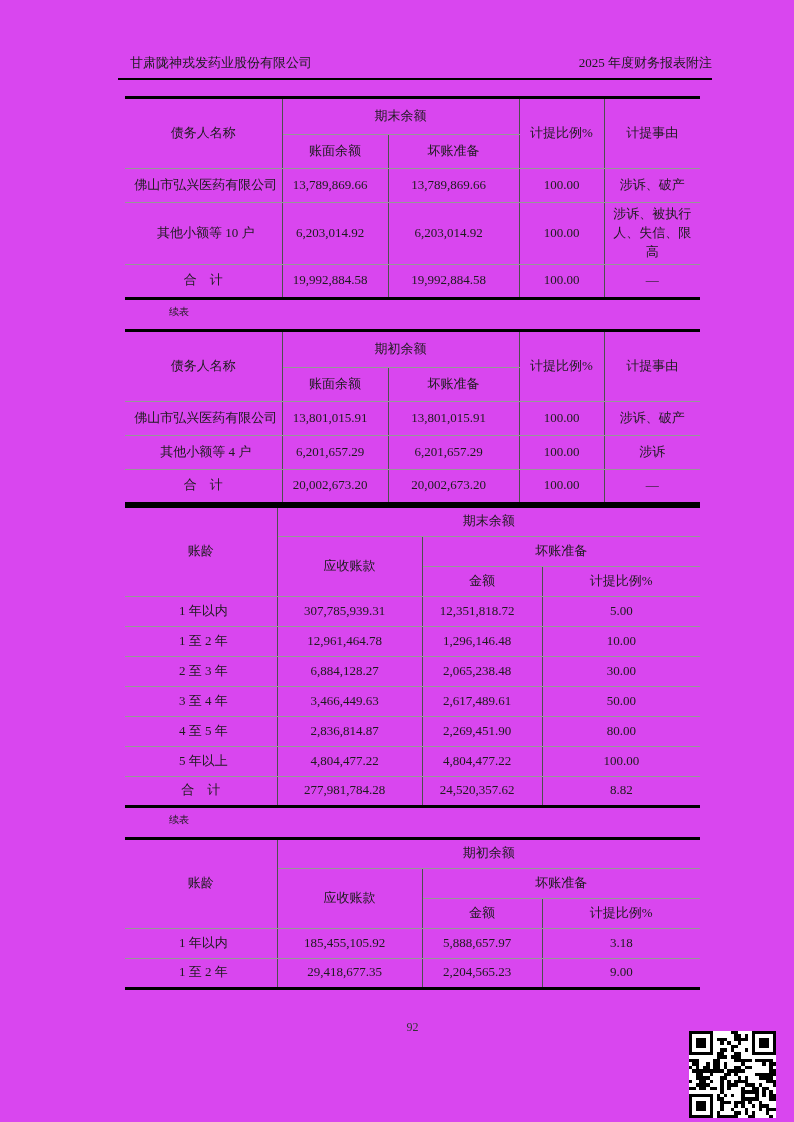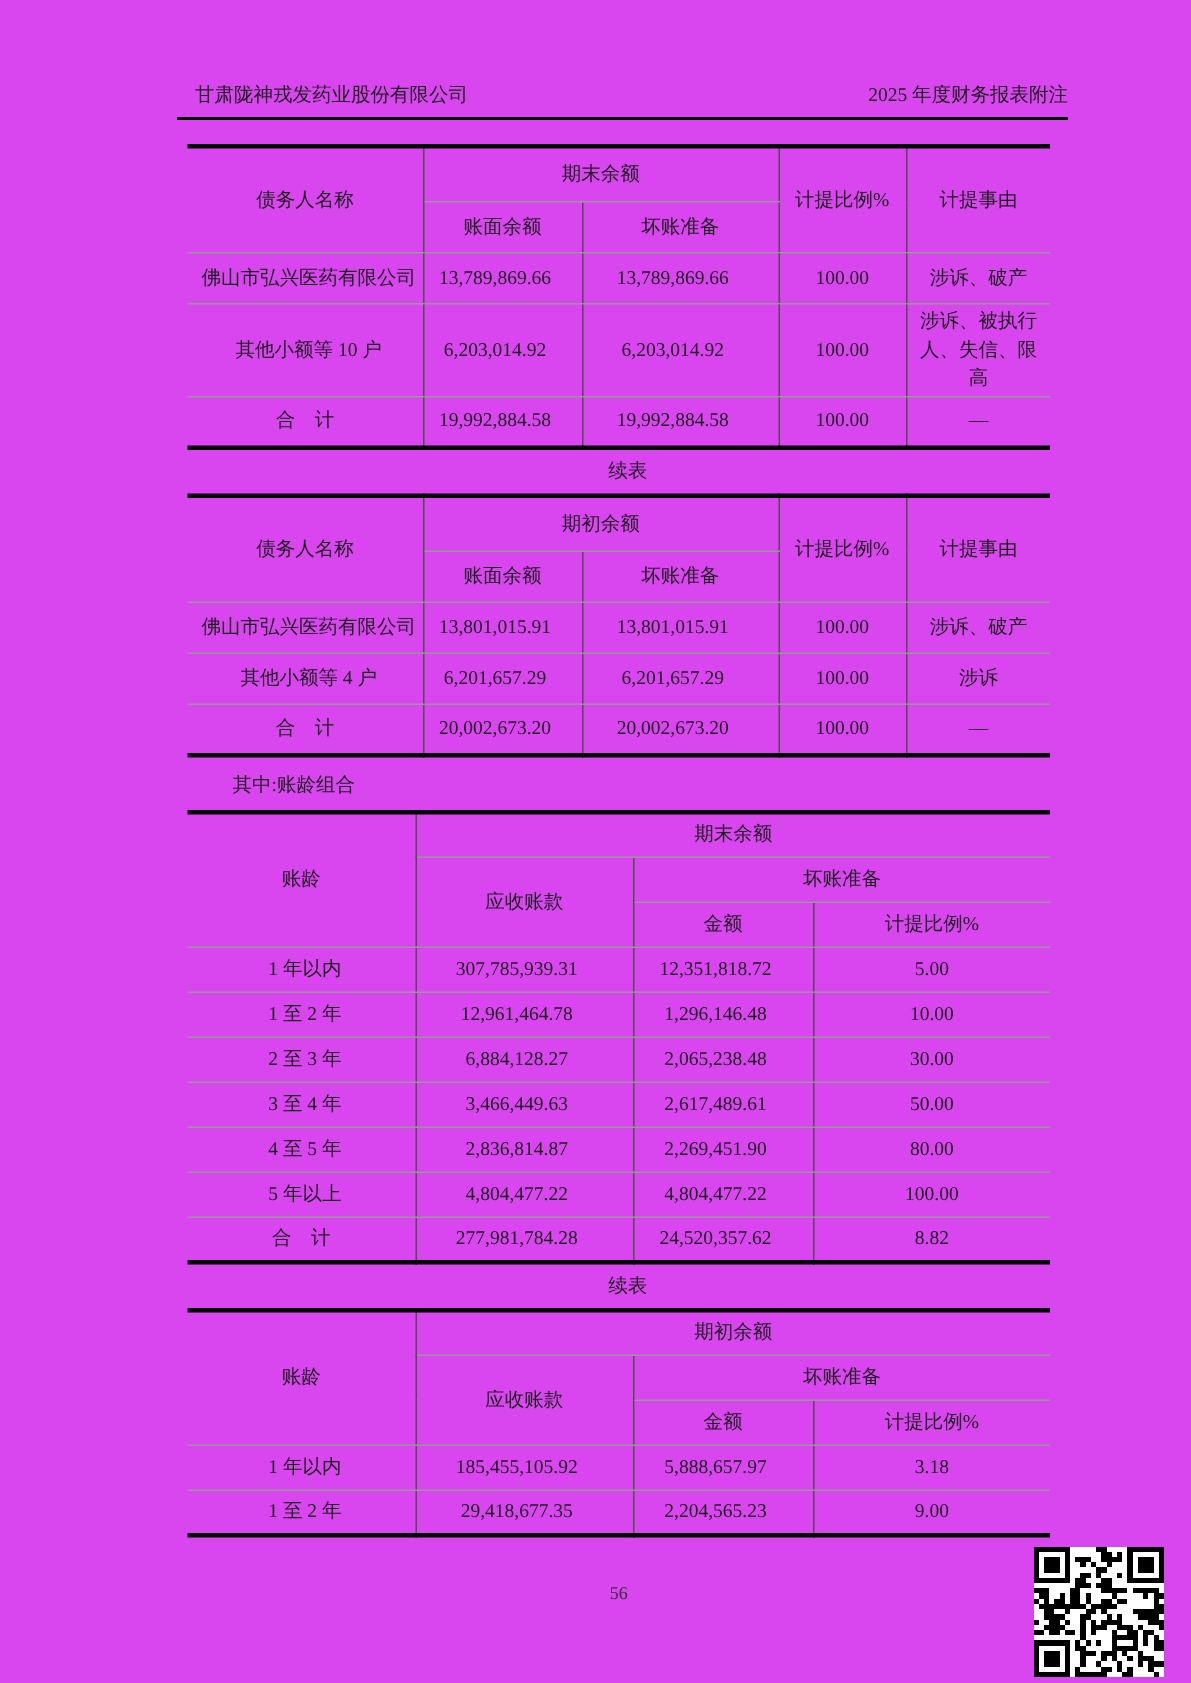--- a/index.html
+++ b/index.html
@@ -43,21 +43,21 @@
     vertical-align: middle;
     line-height: 1.45;
   }
   .tbl tr > *:first-child { border-left: none; }
   .tbl tr > *:last-child  { border-right: none; }
   .t-left  { text-align: left; padding-left: 9px !important; }
   .t-num   { text-align: right; padding-right: 14px !important; }
   
   .h37 { height: 37px; } .h34 { height: 34px; } .h44 { height: 44px; } .h30 { height: 30px; }
 
-  .continued { margin: 5px 0 4px 12px; font-size: 13px; height: 20px; text-align: center; }
+  .continued { margin: 5px 0 4px 44px; font-size: 10px; height: 20px; }
   .note-line1 { margin: 11px 0 0 30px; font-size: 13px; }
   .note-line2 { margin: 9px 0 8px 30px; font-size: 13px; }
 
   .page-number { margin-top: 30px; text-align: center; font-size: 12px; color:#333; }
 
   .qr {
     position: absolute; left: 686px; top: 1031px;
     width: 93px; height: 87px;
   }
   .qr svg { width: 100%; height: 100%; shape-rendering: crispEdges; }
@@ -159,21 +159,20 @@
         <tr class="h34">
           <td>合　计</td>
           <td class="t-num">20,002,673.20</td>
           <td class="t-num">20,002,673.20</td>
           <td>100.00</td>
           <td>—</td>
         </tr>
       </tbody>
     </table>
 
-    <div class="note-line2">其中:账龄组合</div>
 
     <table class="tbl">
       <colgroup>
           <col style="width:152px">
           <col style="width:145px">
           <col style="width:120px">
           <col style="width:158px">
         </colgroup>
       <thead>
         <tr class="h30">
@@ -267,21 +266,21 @@
         </tr>
         <tr class="h30">
           <td class="t-left">1 至 2 年</td>
           <td class="t-num">29,418,677.35</td>
           <td class="t-num">2,204,565.23</td>
           <td>9.00</td>
         </tr>
       </tbody>
     </table>
 
-    <div class="page-number">56</div>
+    <div class="page-number">92</div>
   </div>
 
   <div class="qr">
     <svg id="qr-svg" viewBox="0 0 25 25" xmlns="http://www.w3.org/2000/svg">
         <rect x="0" y="0" width="25" height="25" fill="#fff"></rect>
         <rect x="12" y="0" width="1" height="1" fill="#000"></rect>
         <rect x="13" y="0" width="1" height="1" fill="#000"></rect>
         <rect x="13" y="1" width="1" height="1" fill="#000"></rect>
         <rect x="14" y="1" width="1" height="1" fill="#000"></rect>
         <rect x="16" y="1" width="1" height="1" fill="#000"></rect>

